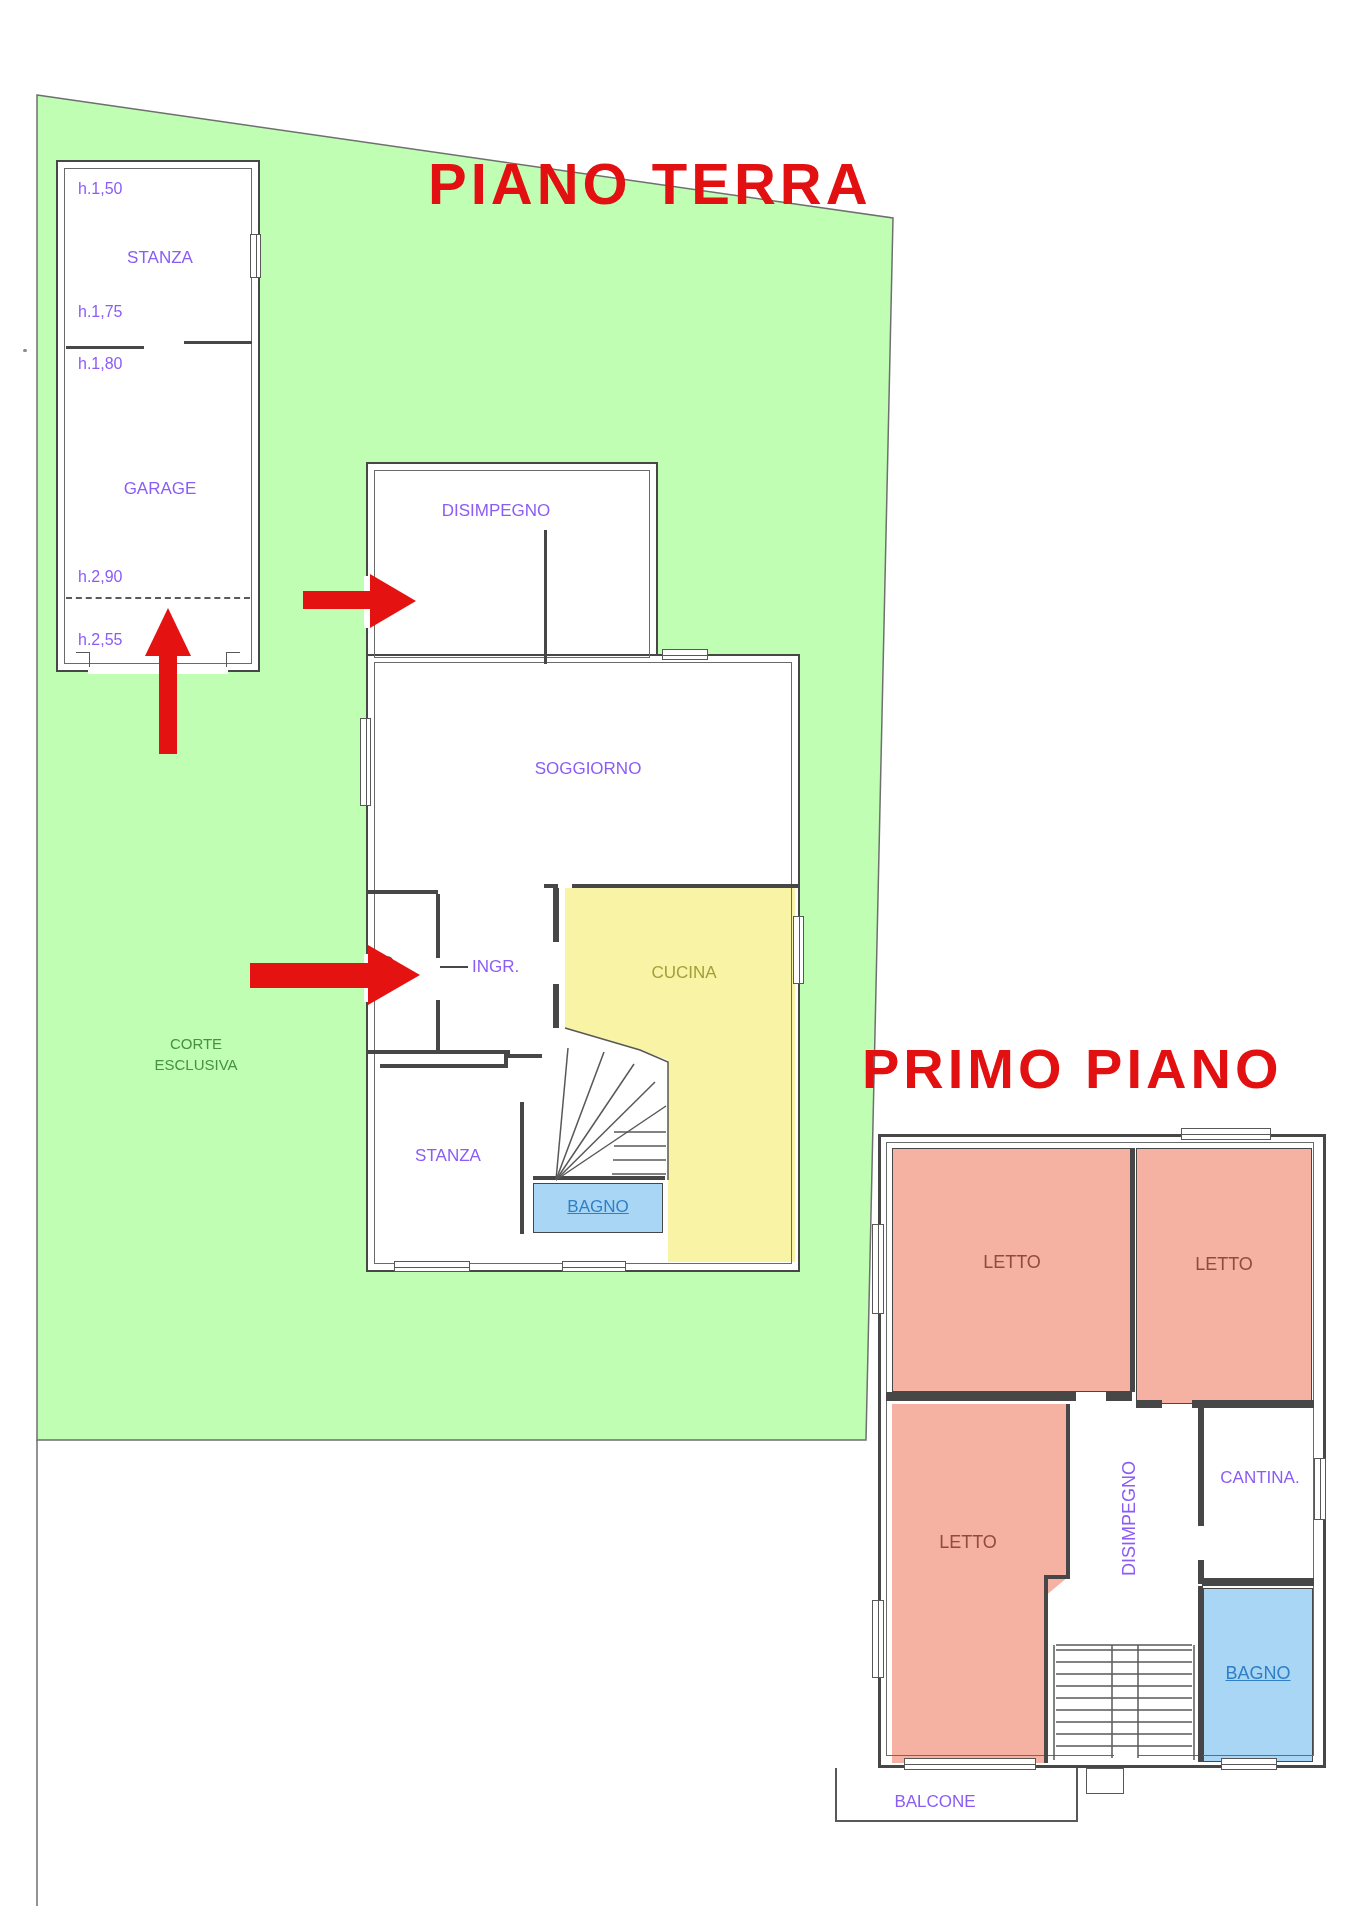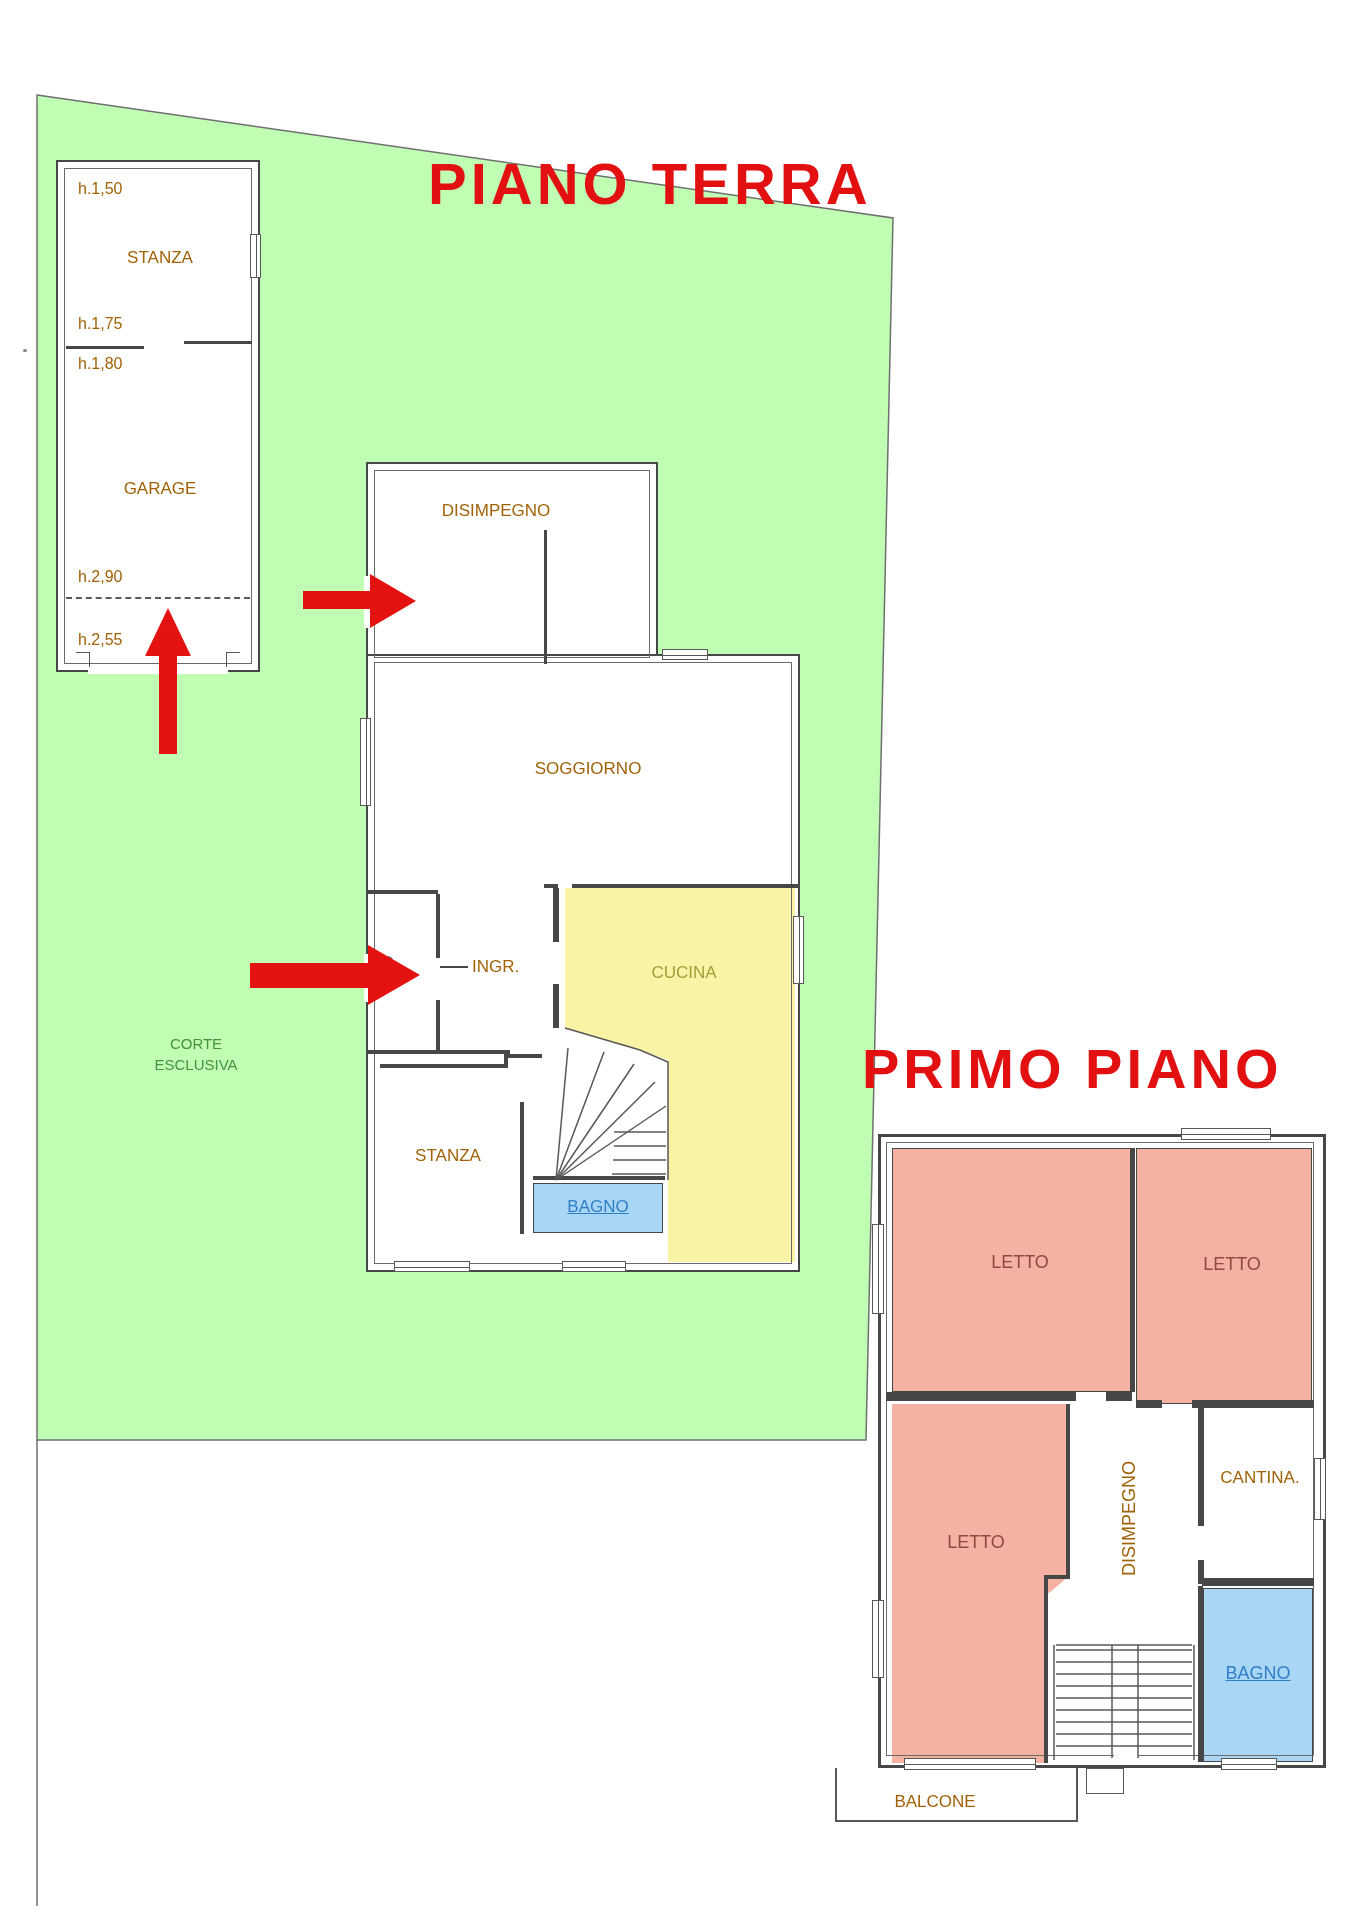--- a/index.html
+++ b/index.html
@@ -11,24 +11,24 @@
   .box{position:absolute;background:#fff;border:2px solid #474747;box-sizing:border-box;z-index:1;}
   .innerline{position:absolute;border:1px solid #6a6a6a;box-sizing:border-box;z-index:3;background:none;}
   .fill{position:absolute;z-index:2;box-sizing:border-box;}
   .wall{position:absolute;background:#474747;z-index:4;}
   .gap{position:absolute;background:#ffffff;z-index:6;}
   .winv{position:absolute;background:#fff;border:1px solid #585858;box-sizing:border-box;z-index:6;}
   .winv::after{content:"";position:absolute;left:50%;top:0;bottom:0;width:1px;background:#585858;}
   .winh{position:absolute;background:#fff;border:1px solid #585858;box-sizing:border-box;z-index:6;}
   .winh::after{content:"";position:absolute;top:50%;left:0;right:0;height:1px;background:#585858;}
   
-  .lbl{position:absolute;color:#a16207;font-size:17px;white-space:nowrap;z-index:7;}
+  .lbl{position:absolute;color:#8b5cf6;font-size:17px;white-space:nowrap;z-index:7;}
   .ctr{text-align:center;}
   .sm{font-size:16px;}
-  .brick{color:#924a40;font-size:18px;margin-left:8px;}
+  .brick{color:#924a40;font-size:18px;}
   .blue{color:#2e7fc6;text-decoration:underline;}
   .olive{color:#a0a038;}
   .grn{color:#47913f;font-size:15px;line-height:21px;}
   .title{position:absolute;color:#e21010;font-weight:bold;font-size:58px;letter-spacing:4px;z-index:9;white-space:nowrap;}
   .rot{display:flex;align-items:center;justify-content:center;}
   .rot > span{transform:rotate(-90deg);white-space:nowrap;}
   
   .arrow-shaft{position:absolute;background:#e51212;z-index:8;}
   .tri{position:absolute;width:0;height:0;z-index:8;}
   .dot{position:absolute;width:4px;height:3px;background:#8a8a8a;border-radius:2px;z-index:1;}
@@ -55,21 +55,21 @@
   <div class="winv" style="left:250px;top:234px;width:11px;height:44px"></div>
 
   <div class="abs" style="left:66px;top:597px;width:184px;height:0;border-top:2px dashed #5a5a5a;z-index:4"></div>
 
   <div class="gap" style="left:88px;top:666px;width:140px;height:8px"></div>
   <div class="abs" style="left:76px;top:652px;width:13px;height:14px;border-right:1px solid #585858;border-top:1px solid #585858;z-index:6"></div>
   <div class="abs" style="left:226px;top:652px;width:13px;height:14px;border-left:1px solid #585858;border-top:1px solid #585858;z-index:6"></div>
 
   <div class="lbl sm" style="left:78px;top:180px">h.1,50</div>
   <div class="lbl ctr" style="left:66px;top:248px;width:188px">STANZA</div>
-  <div class="lbl sm" style="left:78px;top:315px">h.1,75</div>
+  <div class="lbl sm" style="left:78px;top:303px">h.1,75</div>
   <div class="lbl sm" style="left:78px;top:355px">h.1,80</div>
   <div class="lbl ctr" style="left:66px;top:479px;width:188px">GARAGE</div>
   <div class="lbl sm" style="left:78px;top:568px">h.2,90</div>
   <div class="lbl sm" style="left:78px;top:631px">h.2,55</div>
 
   <div class="box" style="left:366px;top:462px;width:292px;height:202px"></div>
   <div class="innerline" style="left:374px;top:470px;width:276px;height:188px"></div>
   <div class="wall" style="left:544px;top:530px;width:3px;height:134px"></div>
   <div class="gap" style="left:364px;top:576px;width:7px;height:52px"></div>
   <div class="lbl ctr" style="left:366px;top:501px;width:260px">DISIMPEGNO</div>

